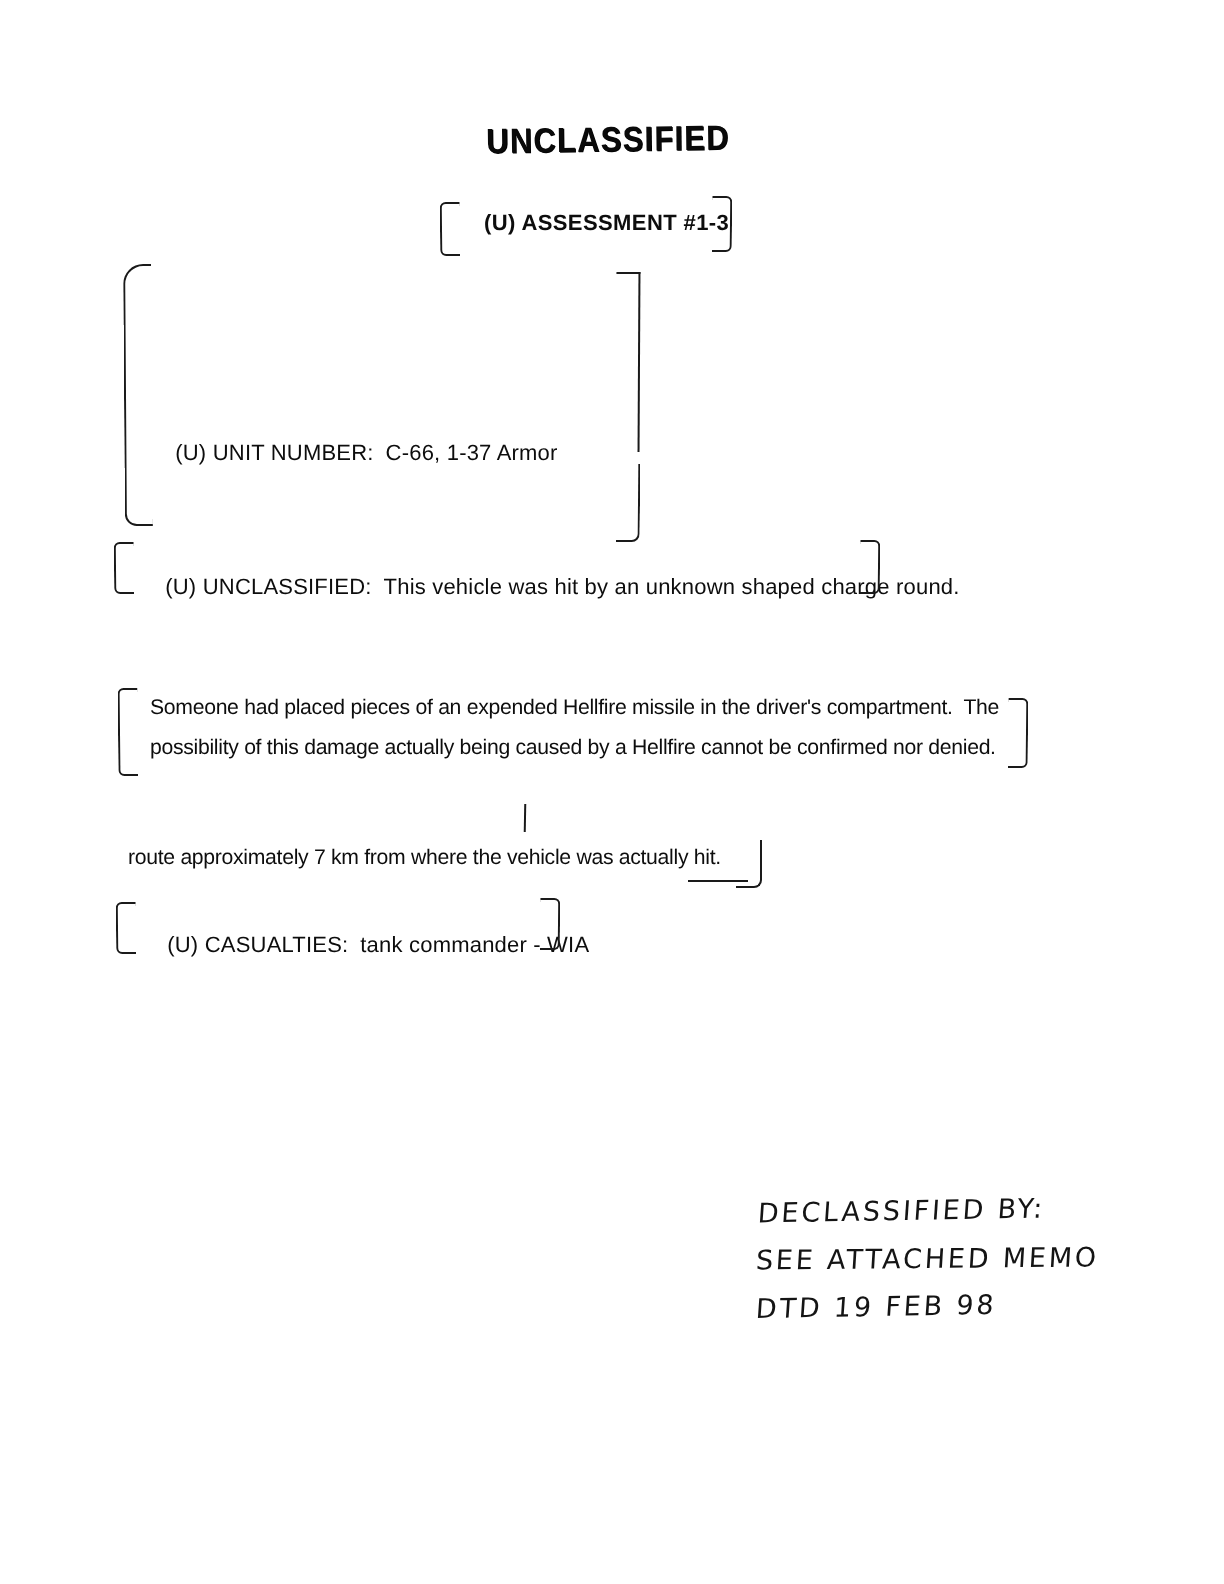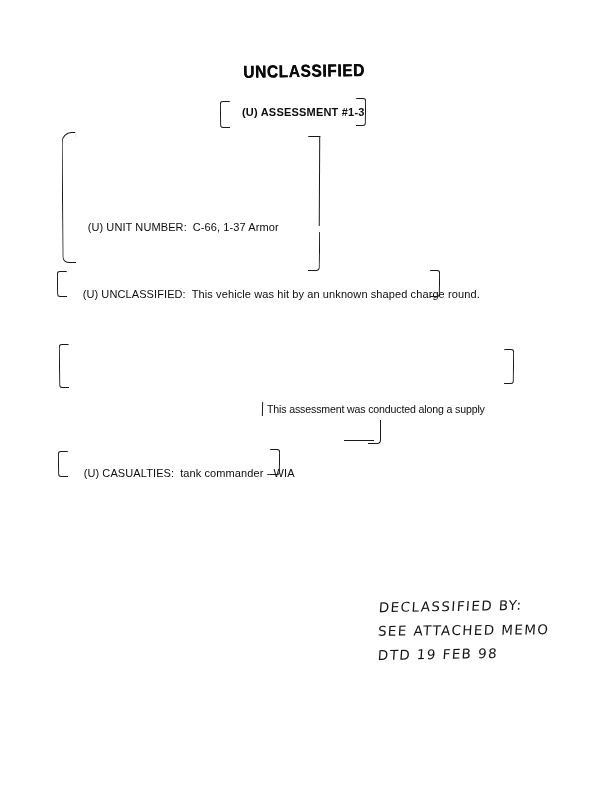--- a/index.html
+++ b/index.html
@@ -69,24 +69,26 @@
     <span class="lbl">(U) UNIT NUMBER:</span><span class="val">C-66, 1-37 Armor</span>
   </div>
 
   <div class="brk bl" style="left:57px;top:271px;height:24px;"></div>
   <div class="t fld" style="left:70px;top:278px;">
     <span class="lbl">(U) UNCLASSIFIED:</span><span class="val">This vehicle was hit by an unknown shaped charge round.</span>
   </div>
   <div class="brk br" style="left:430px;top:270px;height:25px;"></div>
 
   <div class="brk bl" style="left:59px;top:344px;height:42px;"></div>
+  <div class="t par" style="left:75px;top:349px;">Someone had placed pieces of an expended Hellfire missile in the driver's compartment.  The</div>
+  <div class="t par" style="left:75px;top:369px;">possibility of this damage actually being caused by a Hellfire cannot be confirmed nor denied.</div>
   <div class="brk br" style="left:504px;top:349px;height:33px;"></div>
 
   <div class="brk tick" style="left:262px;top:402px;height:14px;"></div>
-  <div class="t par" style="left:267px;top:404px;">This assessment was conducted along a supply</div>
+  <div class="t par" style="left:64px;top:424px;">route approximately 7 km from where the vehicle was actually hit.</div>
   <div class="brk uline" style="left:344px;top:440px;width:30px;"></div>
   <div class="brk end-hook" style="left:368px;top:420px;height:23px;"></div>
 
   <div class="brk bl" style="left:58px;top:451px;height:24px;"></div>
   <div class="t fld" style="left:71px;top:457px;">
     <span class="lbl">(U) CASUALTIES:</span><span class="val">tank commander - WIA</span>
   </div>
   <div class="brk br" style="left:270px;top:449px;height:24px;"></div>
 
   <div class="hw hw1">DECLASSIFIED BY:</div>

